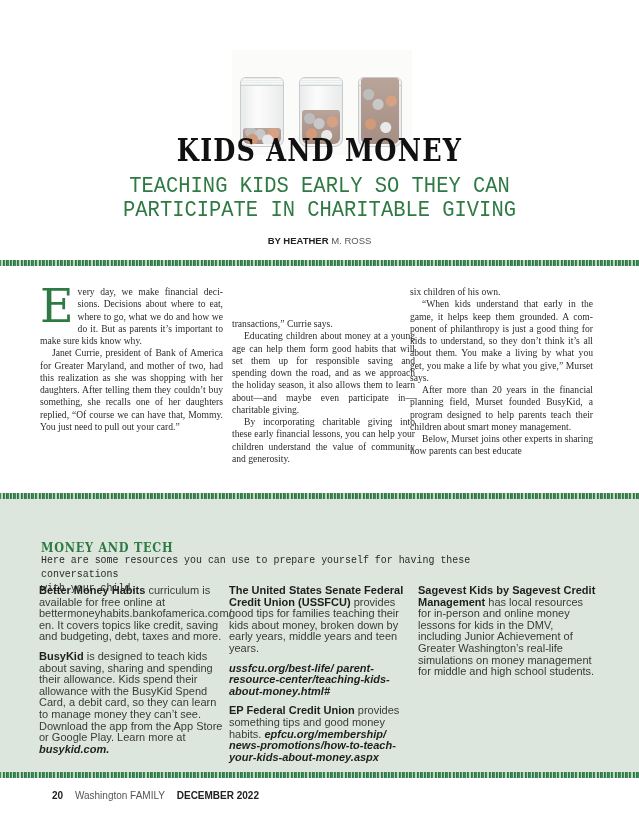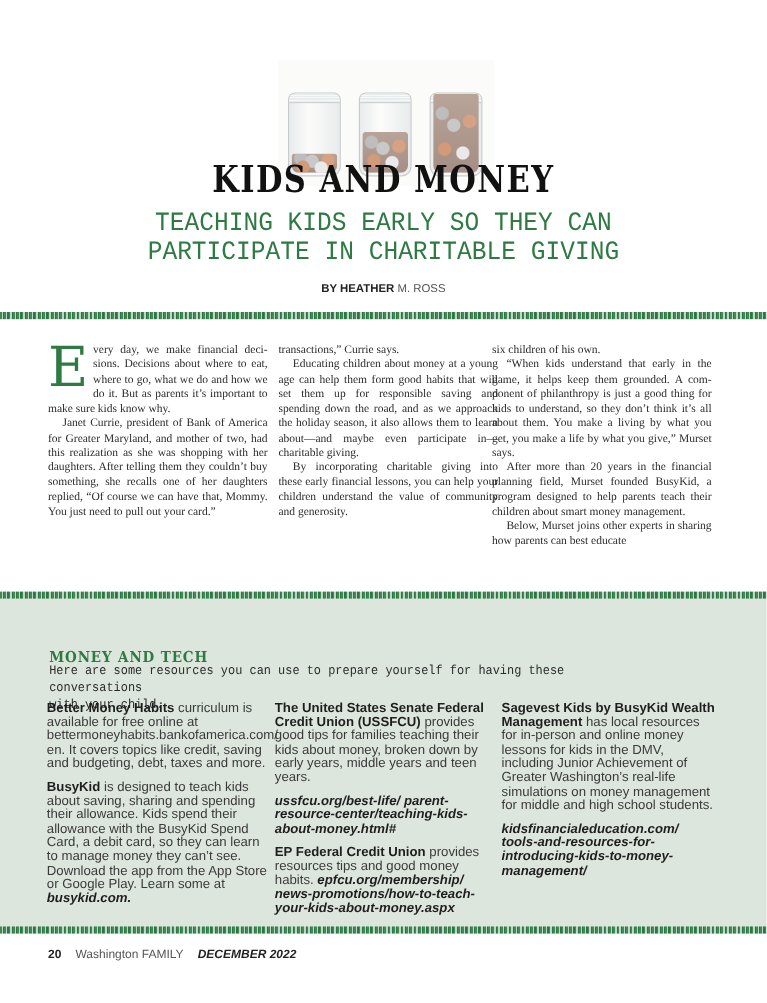--- a/index.html
+++ b/index.html
@@ -40,42 +40,42 @@
   .stripe1 { top: 260px; }
   .stripe2 { top: 493px; }
   .stripe3 { top: 772px; }
 
   .article { position: absolute; top: 286px; left: 40px; width: 560px; height: 200px; }
   .col { position: absolute; top: 0; width: 183px; font-family: "Liberation Serif", serif; font-size: 9.6px; line-height: 12.25px;
          color: #2b2b2b; text-align: justify; hyphens: manual; }
   .col p { text-indent: 12px; }
   .col p.noindent { text-indent: 0; }
   .colA { left: 0; }
-  .colB { left: 192px; }
+  .colB { left: 192px; margin-top: 32px; }
   .colC { left: 370px; }
   .dropcap { float: left; font-family: "DejaVu Serif", serif; font-size: 46px; line-height: 38px; color: #2f7a43;
              margin: 1px 4px 0 0; font-weight: normal; }
 
   .sidebar { position: absolute; left: 0; top: 499px; width: 639px; height: 273px; background: #dde6dd; }
   .sb-title { position: absolute; left: 41px; top: 540px; font-family: "DejaVu Serif", serif; font-weight: bold; font-size: 12.5px;
               color: #2f7a43; letter-spacing: 0.8px; transform: scaleX(0.9); transform-origin: left; }
   .sb-intro { position: absolute; left: 41px; top: 553px; width: 540px; font-family: "Liberation Mono", monospace; font-size: 10.8px;
               line-height: 14px; color: #2a2a2a; transform: scaleX(0.92); transform-origin: left; }
   .sb-col { position: absolute; top: 585px; font-family: "Liberation Sans", sans-serif; font-size: 11px; line-height: 11.6px; color: #3a3a3a; }
   .sb-col b { color: #1e1e1e; font-weight: bold; }
   .sb-col i { color: #1e1e1e; font-weight: bold; font-style: italic; }
   .sb-col p { margin-bottom: 8px; }
   .sb1 { left: 39px; width: 185px; }
   .sb2 { left: 229px; width: 180px; }
   .sb3 { left: 418px; width: 180px; }
 
   .footer { position: absolute; left: 40px; top: 790px; font-family: "Liberation Sans", sans-serif; font-size: 10px; color: #222; }
-  .footer .pg { font-weight: bold; margin-right: 9px; }
+  .footer .pg { font-weight: bold; margin-right: 9px; margin-left: 12px; }
   .footer .mag { color: #555; margin-right: 9px; }
-  .footer .date { font-weight: bold; font-style: italic; }
+  .footer .date { font-weight: bold; }
 </style>
 </head>
 <body>
 
 <div class="hero">
   <div class="jar jar1">
       <div class="coins"></div>
     </div>
   <div class="jar jar2">
       <div class="coins"></div>
@@ -119,32 +119,31 @@
 
 <div class="sidebar"></div>
 <div class="sb-title">MONEY AND TECH</div>
 <div class="sb-intro">
   <div>Here are some resources you can use to prepare yourself for having these conversations</div>
   <div>with your child.</div>
 </div>
 
 <div class="sb-col sb1">
   <p><b>Better Money Habits</b><span> curriculum is available for free online at bettermoneyhabits.bankofamerica.com/ en. It covers topics like credit, saving and budgeting, debt, taxes and more.</span></p>
-  <p><b>BusyKid</b><span> is designed to teach kids about saving, sharing and spending their allowance. Kids spend their allowance with the BusyKid Spend Card, a debit card, so they can learn to manage money they can’t see. Download the app from the App Store or Google Play. Learn some at </span><i>busykid.com.</i></p>
+  <p><b>BusyKid</b><span> is designed to teach kids about saving, sharing and spending their allowance. Kids spend their allowance with the BusyKid Spend Card, a debit card, so they can learn to manage money they can’t see. Download the app from the App Store or Google Play. Learn more at </span><i>busykid.com.</i></p>
 </div>
 
 <div class="sb-col sb2">
   <p><b>The United States Senate Federal Credit Union (USSFCU)</b><span> provides good tips for families teaching their kids about money, broken down by early years, middle years and teen years.</span></p>
   <p><i>ussfcu.org/best-life/ parent-resource-center/teaching-kids-about-money.html#</i></p>
-  <p><b>EP Federal Credit Union</b><span> provides resources tips and good money habits. </span><i>epfcu.org/membership/ news-promotions/how-to-teach-your-kids-about-money.aspx</i></p>
+  <p><b>EP Federal Credit Union</b><span> provides something tips and good money habits. </span><i>epfcu.org/membership/ news-promotions/how-to-teach-your-kids-about-money.aspx</i></p>
 </div>
 
 <div class="sb-col sb3">
-  <p><b>Sagevest Kids by BusyKid Wealth Management</b><span> has local resources for in-person and online money lessons for kids in the DMV, including Junior Achievement of Greater Washington’s real-life simulations on money management for middle and high school students.</span></p>
-  <p><i>kidsfinancialeducation.com/ tools-and-resources-for-introducing-kids-to-money-management/</i></p>
+  <p><b>Sagevest Kids by Sagevest Credit Management</b><span> has local resources for in-person and online money lessons for kids in the DMV, including Junior Achievement of Greater Washington’s real-life simulations on money management for middle and high school students.</span></p>
 </div>
 
 <div class="stripe stripe3"></div>
 
 <div class="footer">
   <span class="pg">20</span>
   <span class="mag">Washington FAMILY</span>
   <span class="date">DECEMBER 2022</span>
 </div>
 

